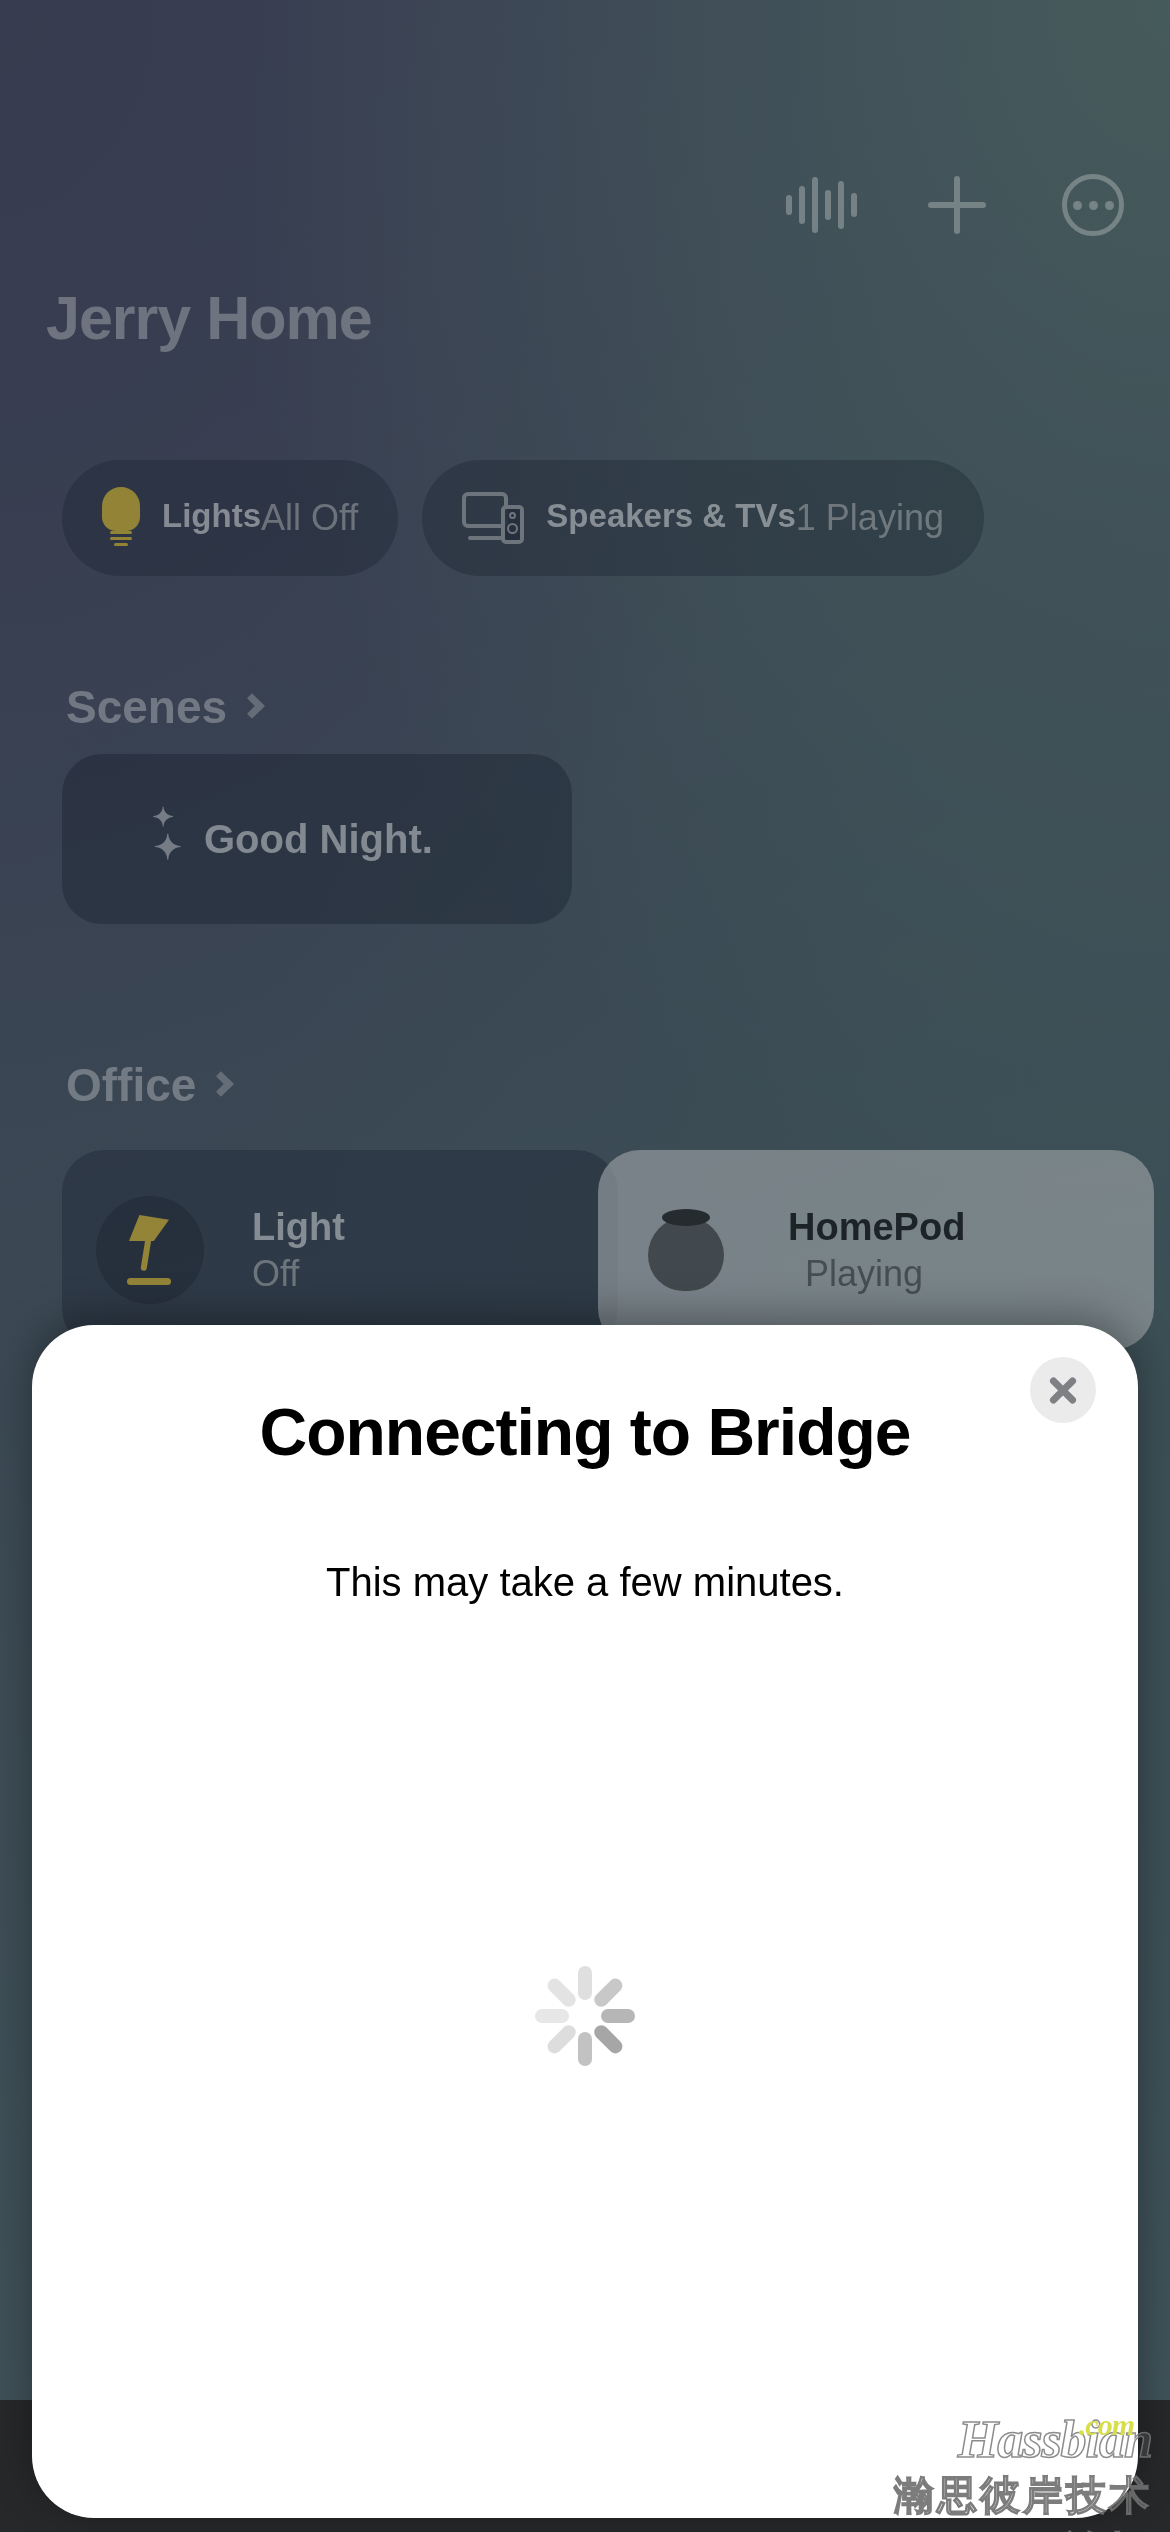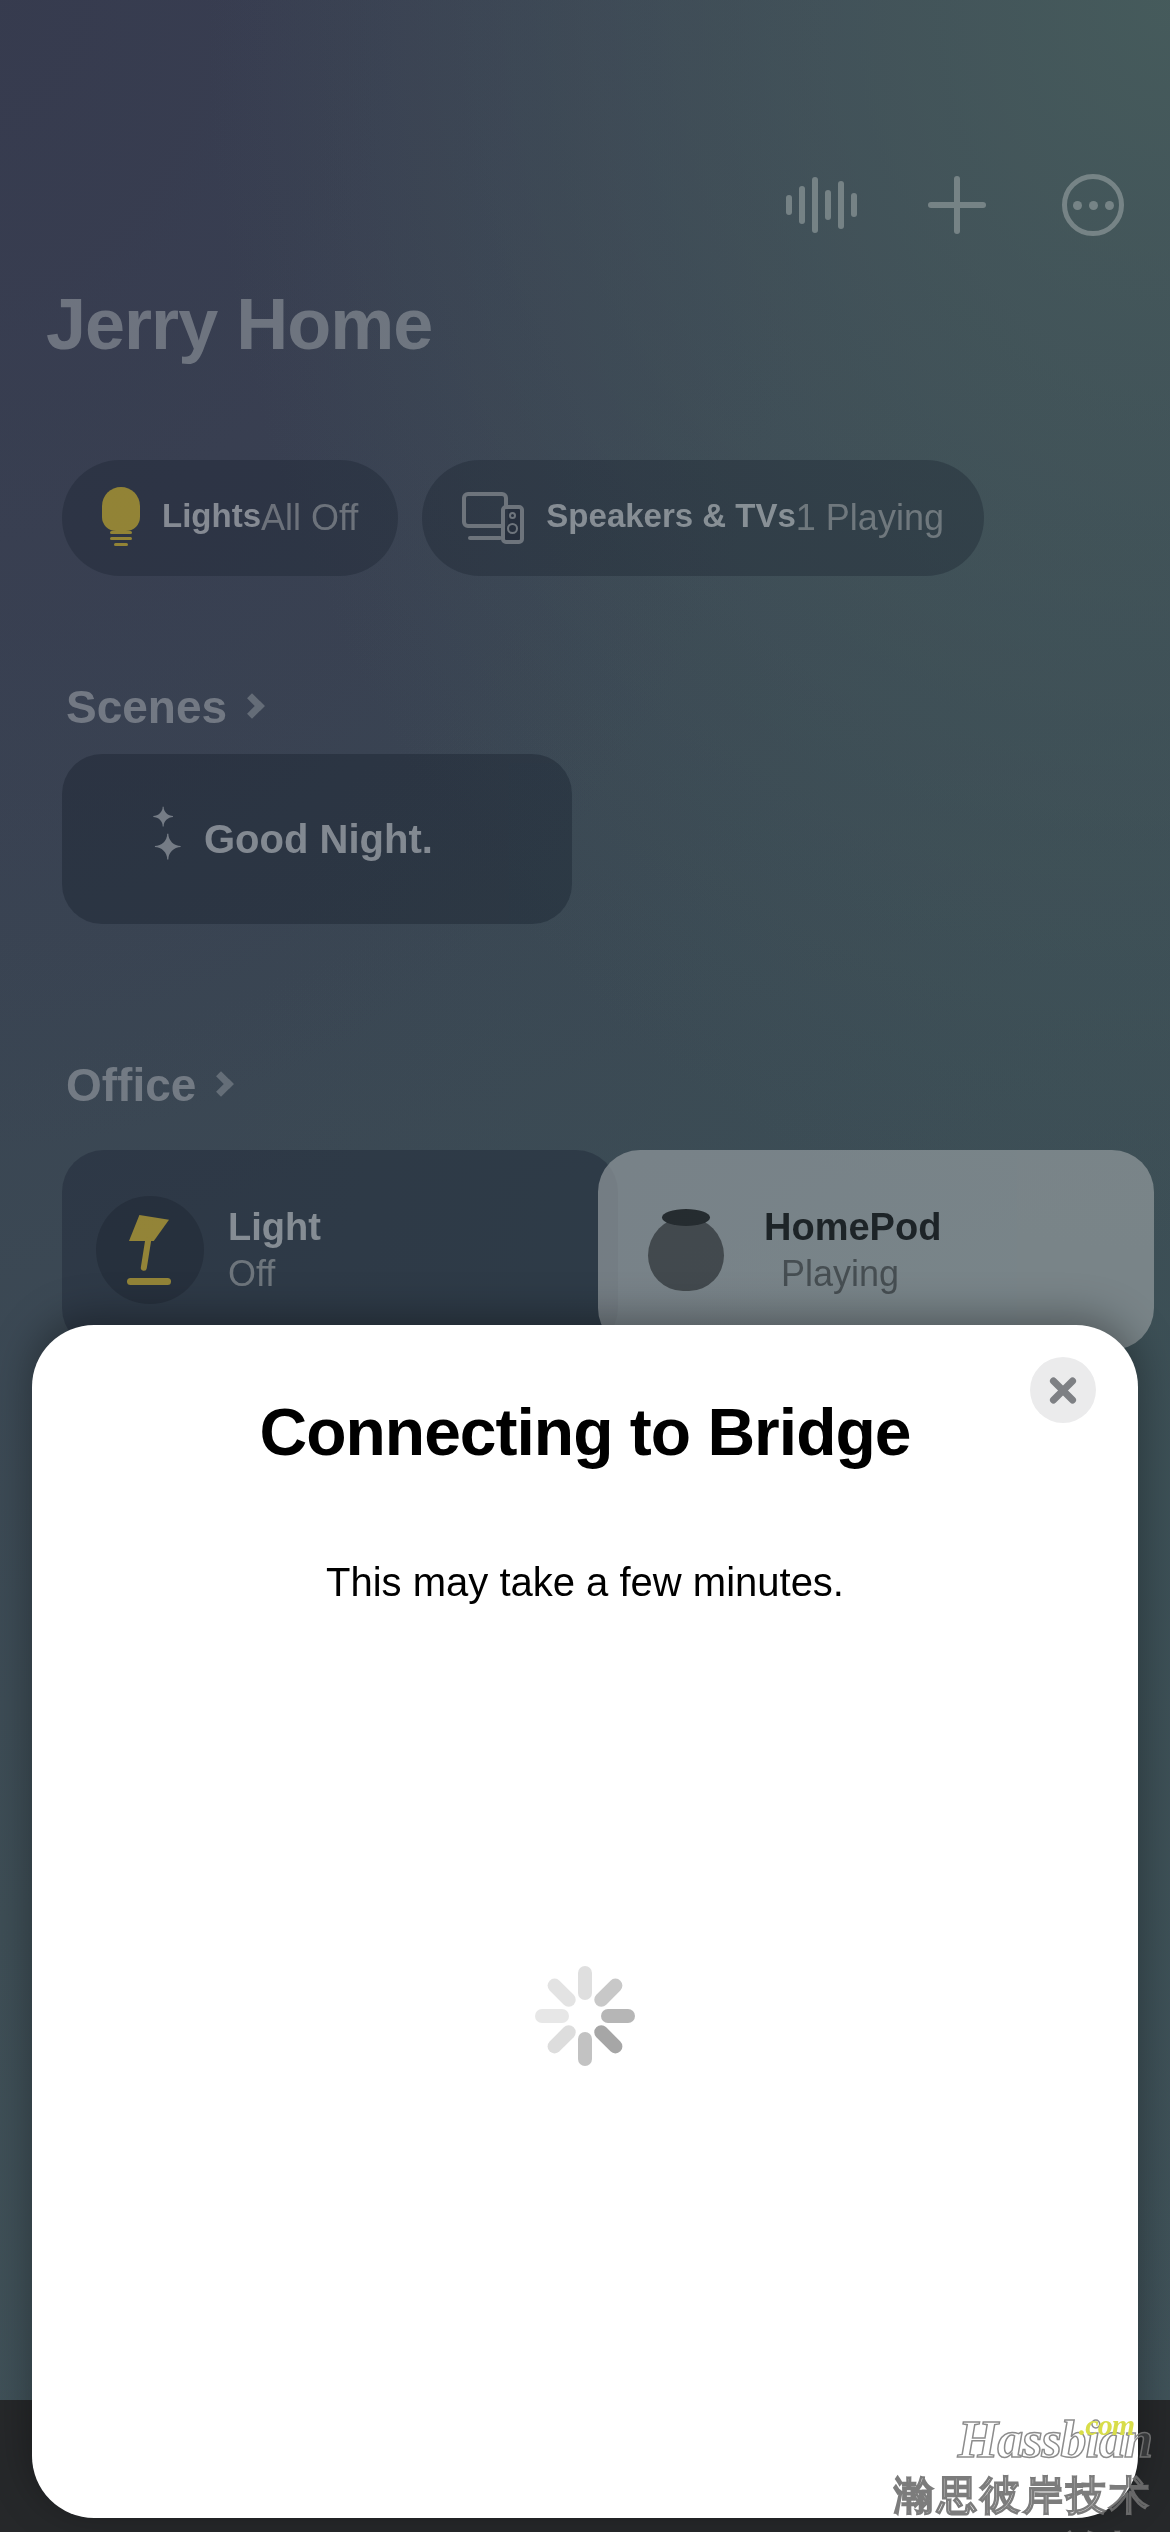--- a/index.html
+++ b/index.html
@@ -45,21 +45,21 @@
   .ellipsis-circle{
     width:62px; height:62px; border-radius:50%;
     border:5px solid #96a0a1; display:flex; align-items:center;
     justify-content:center; gap:7px;
   }
   .ellipsis-circle i{ width:9px; height:9px; border-radius:50%; background:#96a0a1; display:block; }
 
   
   #home-title{
     position:absolute; left:46px; top:288px;
-    font-size:72px; font-weight:bold; color:#8f959c;
+    font-size:61px; font-weight:bold; color:#8f959c;
     letter-spacing:-1px; line-height:1;
   }
 
   
   #status-pills{
     position:absolute; left:62px; top:460px;
     display:flex; gap:24px;
   }
   .pill{
     display:flex; align-items:center; gap:22px;
@@ -121,21 +121,21 @@
             mask-image:radial-gradient(circle at 72% 26%, transparent 47%, #000 48%);
   }
   .spark{ position:absolute; color:#9aa0a6; line-height:1; font-weight:bold; }
   .spark.s1{ right:-4px; top:-4px; font-size:26px; }
   .spark.s2{ right:-12px; top:22px; font-size:34px; }
   .scene-label{ font-size:40px; font-weight:bold; color:#b0b4b9; }
 
   
   .acc-card{
     position:absolute; width:556px; height:200px; border-radius:42px;
-    display:flex; align-items:center; gap:24px; padding-left:34px;
+    display:flex; align-items:center; gap:48px; padding-left:34px;
   }
   #acc-light{ left:62px; top:1150px; background:rgba(26,34,50,0.62); }
   #acc-homepod{ left:598px; top:1150px; background:rgba(196,198,200,0.72); }
 
   .acc-icon-wrap{
     width:108px; height:108px; border-radius:50%;
     display:flex; align-items:center; justify-content:center; flex:0 0 auto;
   }
   #acc-light .acc-icon-wrap{ background:rgba(16,22,34,0.55); }
 

